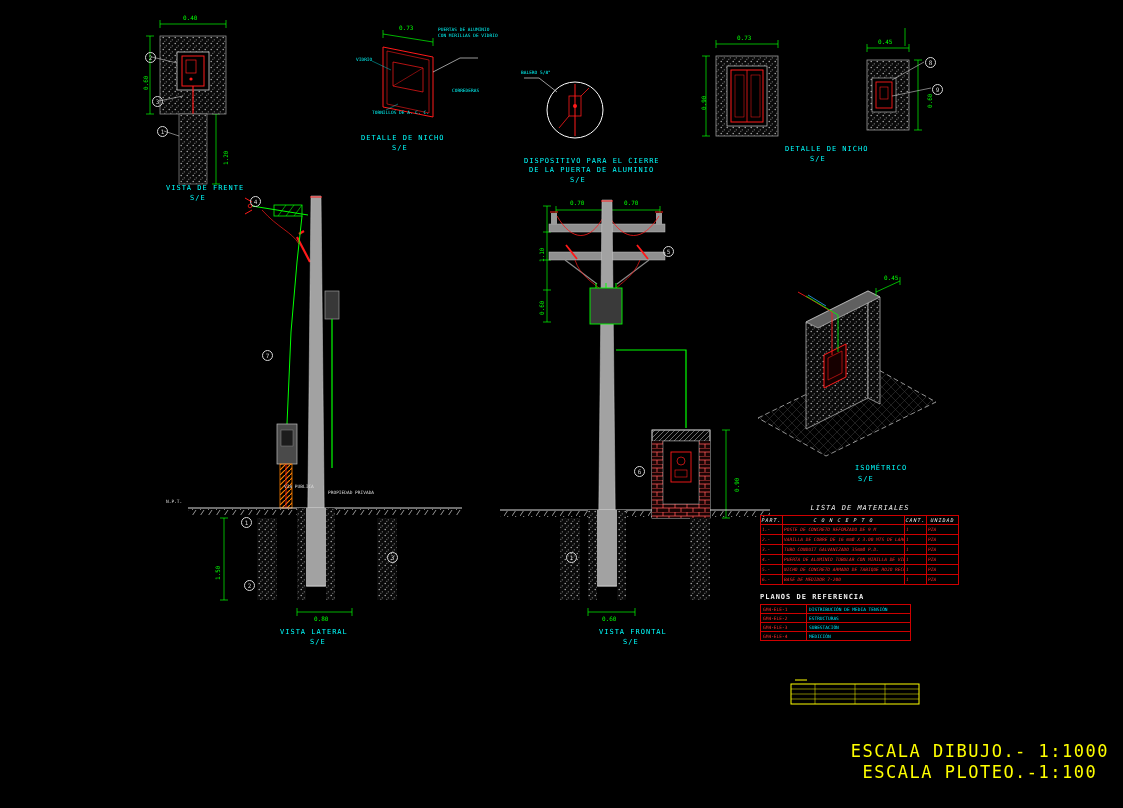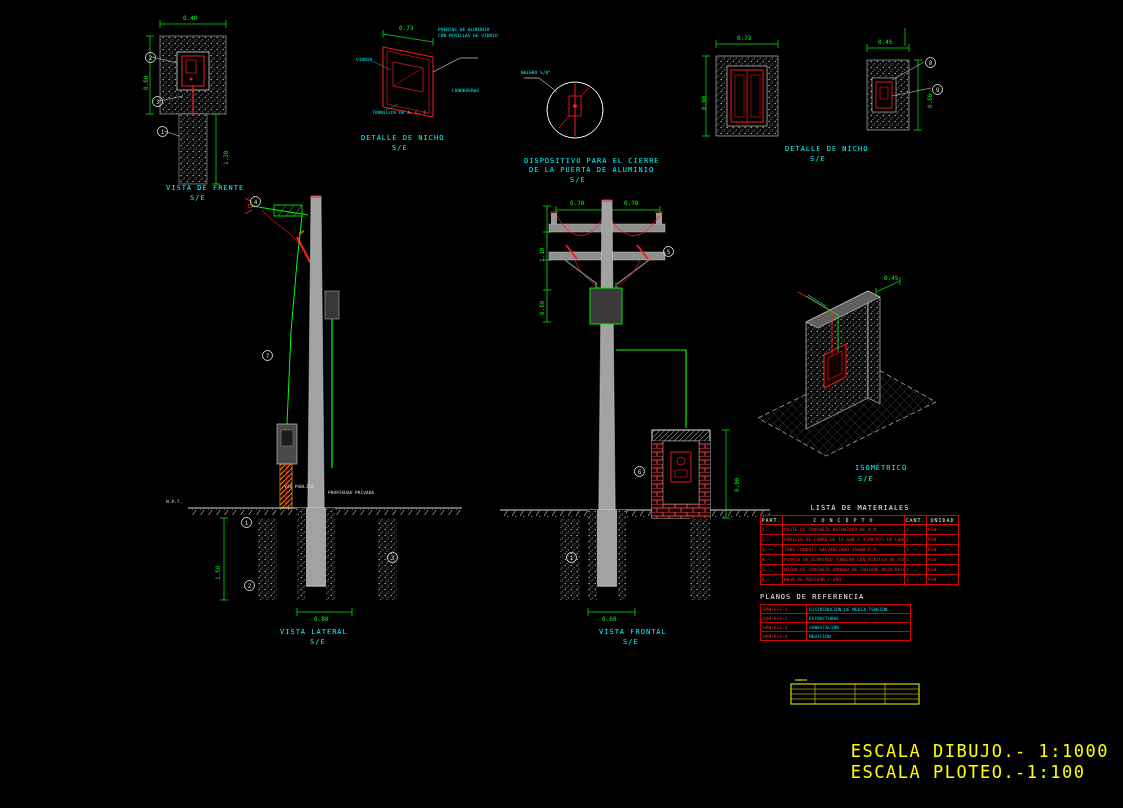--- a/index.html
+++ b/index.html
@@ -9,35 +9,35 @@
   .lbl{position:absolute;white-space:nowrap;letter-spacing:1px;}
   .t7{font-size:7px;}
   .t6{font-size:6px;letter-spacing:0;}
   .t45{font-size:4.5px;letter-spacing:0;}
   .cyan{color:#00ffff;}
   .green{color:#00ff00;}
   .white{color:#dedede;}
   .rot{transform:rotate(-90deg);transform-origin:0 0;}
   .co{position:absolute;width:9px;height:9px;border:1px solid #d8d8d8;border-radius:50%;
       color:#d8d8d8;font-size:6px;line-height:9px;text-align:center;letter-spacing:0;}
-  .mat{position:absolute;left:760px;top:504px;width:200px;}
+  .mat{position:absolute;left:760px;top:504px;width:200px;font-style:italic;}
   .mat-title{color:#f0f0f0;font-size:7px;letter-spacing:1px;text-align:center;display:block;}
   table.matt{border-collapse:collapse;width:198px;table-layout:fixed;margin-top:3px;}
   table.matt th{color:#ececec;font-weight:normal;font-size:5px;border:1px solid #cf0000;
       padding:0;height:8px;letter-spacing:1px;overflow:hidden;}
   table.matt td{color:#ff2b2b;font-size:4.5px;border:1px solid #cf0000;padding:0 1px;height:9px;
       white-space:nowrap;overflow:hidden;}
   .refs{position:absolute;left:760px;top:593px;width:152px;}
-  .refs-title{color:#f0f0f0;font-size:7px;letter-spacing:1px;display:block;}
+  .refs-title{color:#f0f0f0;font-size:7px;letter-spacing:1px;display:block;font-weight:bold;}
   table.reft{border-collapse:collapse;width:150px;table-layout:fixed;margin-top:3px;}
   table.reft td{border:1px solid #cf0000;font-size:4.5px;padding:0 2px;height:8px;
       white-space:nowrap;overflow:hidden;}
   table.reft td.ref-code{color:#ff2b2b;}
   table.reft td.ref-name{color:#00e5ff;}
-  .scaleblock{position:absolute;right:14px;top:741px;text-align:left;color:#ffff00;
+  .scaleblock{position:absolute;right:14px;top:741px;text-align:center;color:#ffff00;
       font-size:17px;line-height:21px;letter-spacing:1.5px;}
 </style>
 </head>
 <body>
 
 <div class="stage">
 
 <svg width="1123" height="808" viewBox="0 0 1123 808">
   <defs>
     <pattern id="stip" width="6" height="6" patternUnits="userSpaceOnUse">

